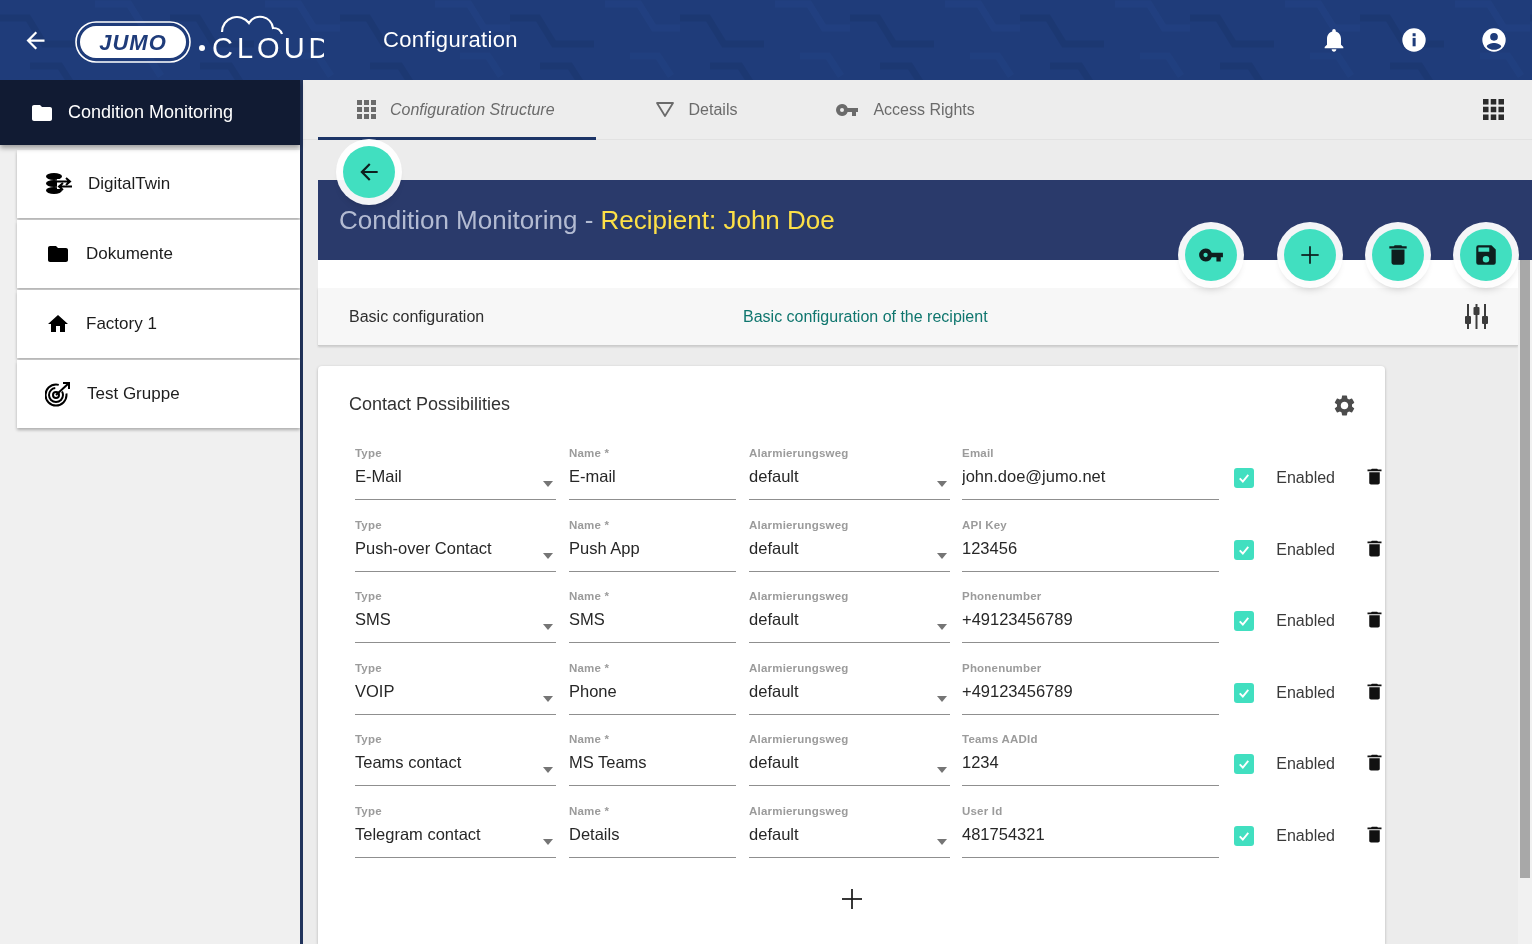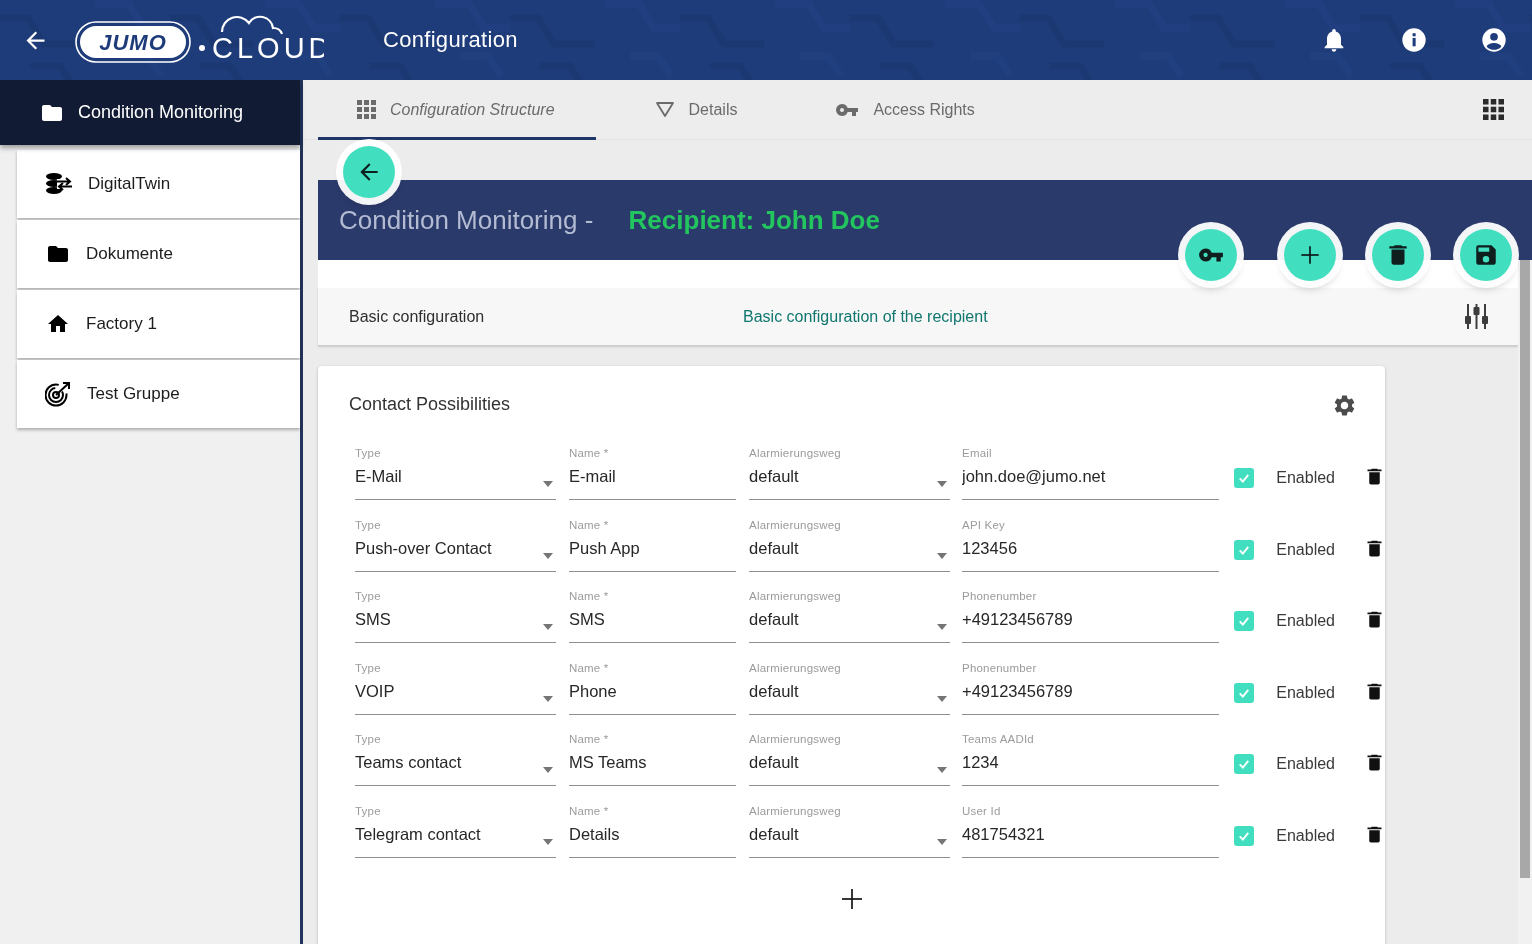--- a/index.html
+++ b/index.html
@@ -15,21 +15,21 @@
   .logo { position:absolute; left:74px; top:6px; }
   .app-title { position:absolute; left:383px; top:0; height:80px; display:flex; align-items:center;
     color:#fff; font-size:22px; font-weight:500; letter-spacing:.3px; }
   .top-icons { position:absolute; right:24px; top:0; height:80px; display:flex; align-items:center; gap:52px; }
   .top-icons .ticon { width:28px; height:28px; cursor:pointer; }
 
   
   .sidebar { position:absolute; left:0; top:80px; width:303px; height:864px;
     background:#f0f0f0; border-right:3px solid #22345c; z-index:40; }
   .side-root { height:65px; background:#111b33; color:#fff; display:flex; align-items:center;
-    padding-left:40px; gap:14px; font-size:18px; font-weight:500;
+    padding-left:30px; gap:14px; font-size:18px; font-weight:500;
     box-shadow:0 3px 5px rgba(0,0,0,.35); position:relative; z-index:5; cursor:pointer; }
   .side-items { padding:5px 0 16px 17px; }
   .side-item { width:283px; height:68px; background:#fff; margin-bottom:2px;
     display:flex; align-items:center; padding-left:28px; gap:15px; font-size:17px; color:#1d1d1d;
     box-shadow:0 2px 3px rgba(0,0,0,.28); cursor:pointer; }
   .side-item svg, .side-root svg { flex:0 0 auto; }
 
   
   .main { position:absolute; left:303px; top:80px; width:1229px; height:864px; background:#ececec; }
 
@@ -48,21 +48,21 @@
     display:flex; align-items:center; justify-content:center; cursor:pointer;
     box-shadow:0 0 0 7px rgba(255,255,255,.95), 0 6px 10px rgba(0,0,0,.3); z-index:30; }
   .fab svg { width:26px; height:26px; fill:#0e1f1e; }
   .fab-back { left:40px; top:66px; }
 
   
   .banner { position:absolute; left:15px; top:100px; width:1214px; height:80px; background:#2a3a6b; z-index:20; }
   .banner-title { position:absolute; left:21px; top:0; height:80px; display:flex; align-items:center;
     font-size:26px; white-space:pre; }
   .banner-title .pfx { color:#b3bbd2; }
-  .banner-title .emp { color:#22c55e; font-weight:700;margin-left:28px; }
+  .banner-title .emp { color:#fde047; font-weight:400; }
   .fab-key   { left:867px; top:49px; }
   .fab-add   { left:966px; top:49px; }
   .fab-del   { left:1054px; top:49px; }
   .fab-save  { left:1142px; top:49px; }
 
   .white-strip { position:absolute; left:15px; top:180px; width:1200px; height:28px; background:#fff; z-index:10; }
 
   
   .basic-row { position:absolute; left:15px; top:208px; width:1200px; height:58px; background:#f7f7f7;
     border-bottom:1px solid #cccccc; box-shadow:0 1px 2px rgba(0,0,0,.15); display:flex; align-items:center; }
@@ -73,21 +73,21 @@
   
   .card { position:absolute; left:15px; top:286px; width:1067px; height:578px; background:#fff;
     border-radius:4px 4px 0 0; box-shadow:0 1px 3px rgba(0,0,0,.25); overflow:hidden; }
   .card-head { position:relative; height:62px; }
   .card-title { position:absolute; left:31px; top:28px; font-size:18px; color:#333; }
   .card-gear  { position:absolute; right:28px; top:27px; width:25px; height:25px; cursor:pointer; }
 
   .crows { margin-top:12px; }
   .crow { position:relative; height:71.6px; padding-left:37px; display:flex; }
   .fld { position:relative; border-bottom:1px solid #8f8f8f; height:53px; margin-top:7px; }
-  .fld .flabel { font-size:11.5px; color:#9b9b9b; letter-spacing:.2px; }
+  .fld .flabel { font-size:11.5px; color:#9b9b9b; letter-spacing:.2px;font-weight:bold; }
   .fld .fval { font-size:16.5px; color:#272727; margin-top:8px; white-space:nowrap; overflow:hidden; }
   .c1 { width:225px; margin-right:13px; }
   .c2 { width:187px; margin-right:13px; }
   .c3 { width:225px; margin-right:12px; }
   .c4 { width:288px; }
   .caret { position:absolute; right:3px; bottom:12px; width:0; height:0;
     border-left:5px solid transparent; border-right:5px solid transparent;
     border-top:6px solid #757575; cursor:pointer; }
   .enwrap { display:flex; align-items:center; gap:22px; margin-left:15px; margin-top:27px; height:22px; }
   .cbx { width:20px; height:20px; background:#41dfc0; border-radius:3px; display:flex;

